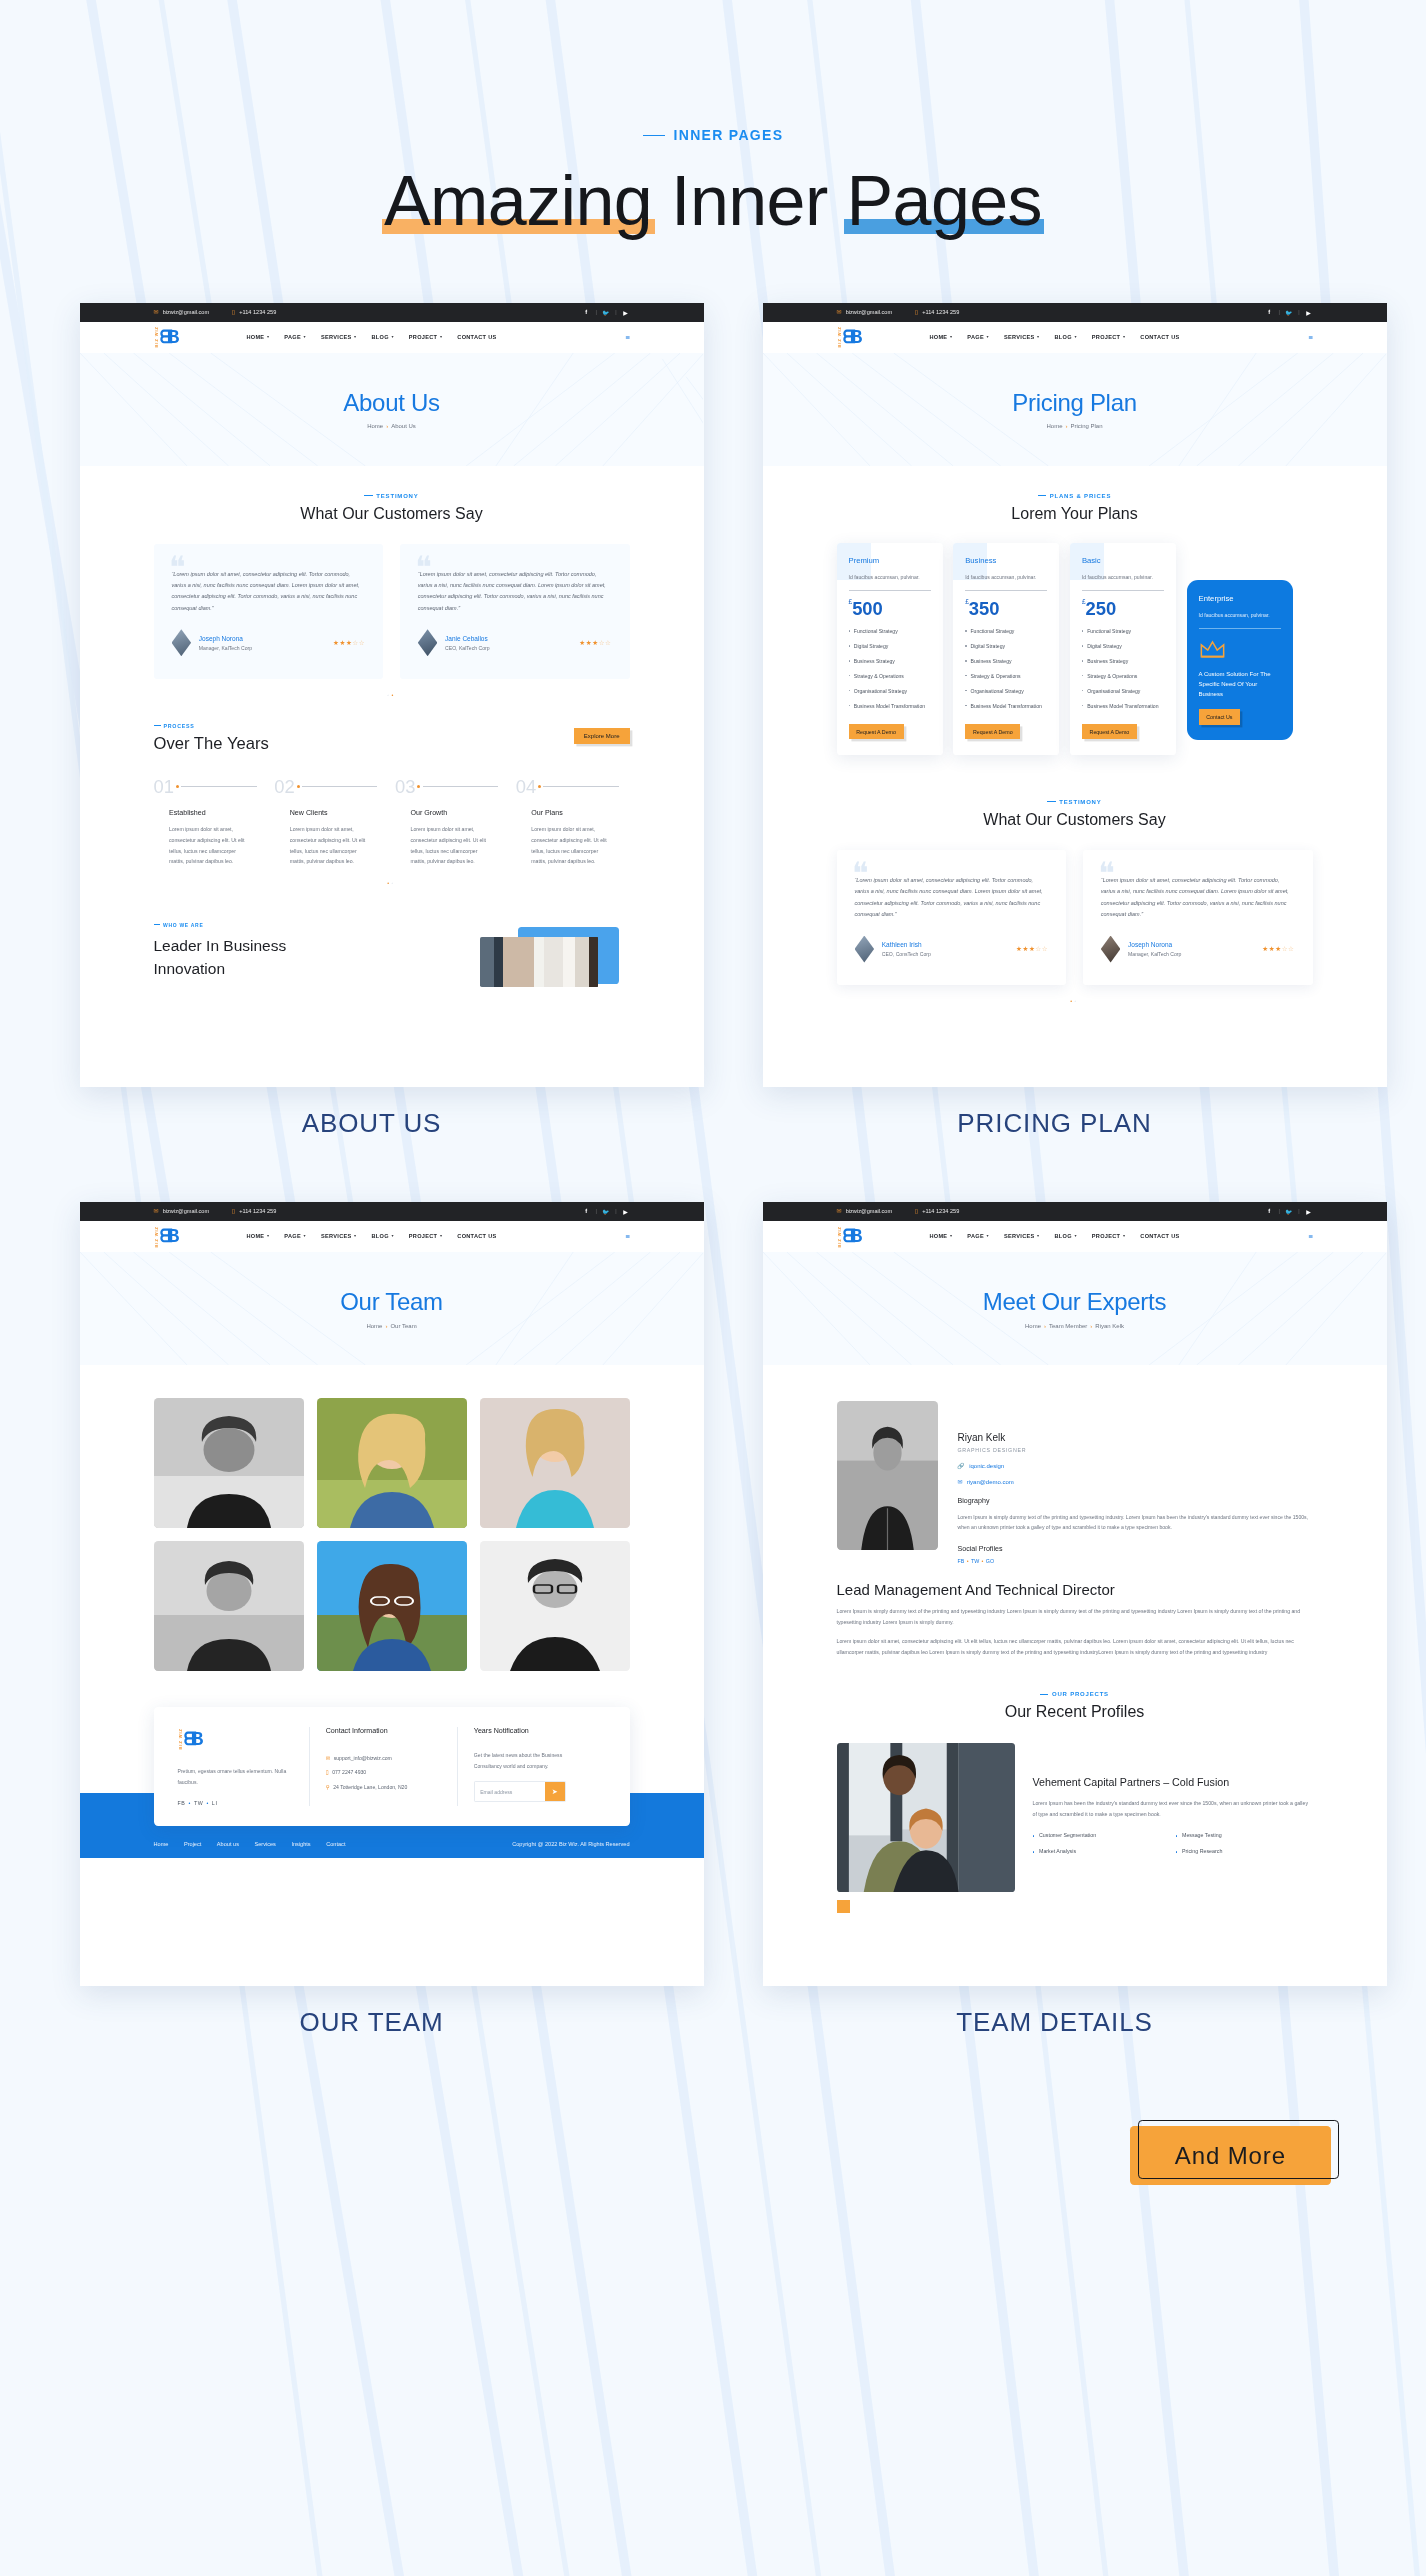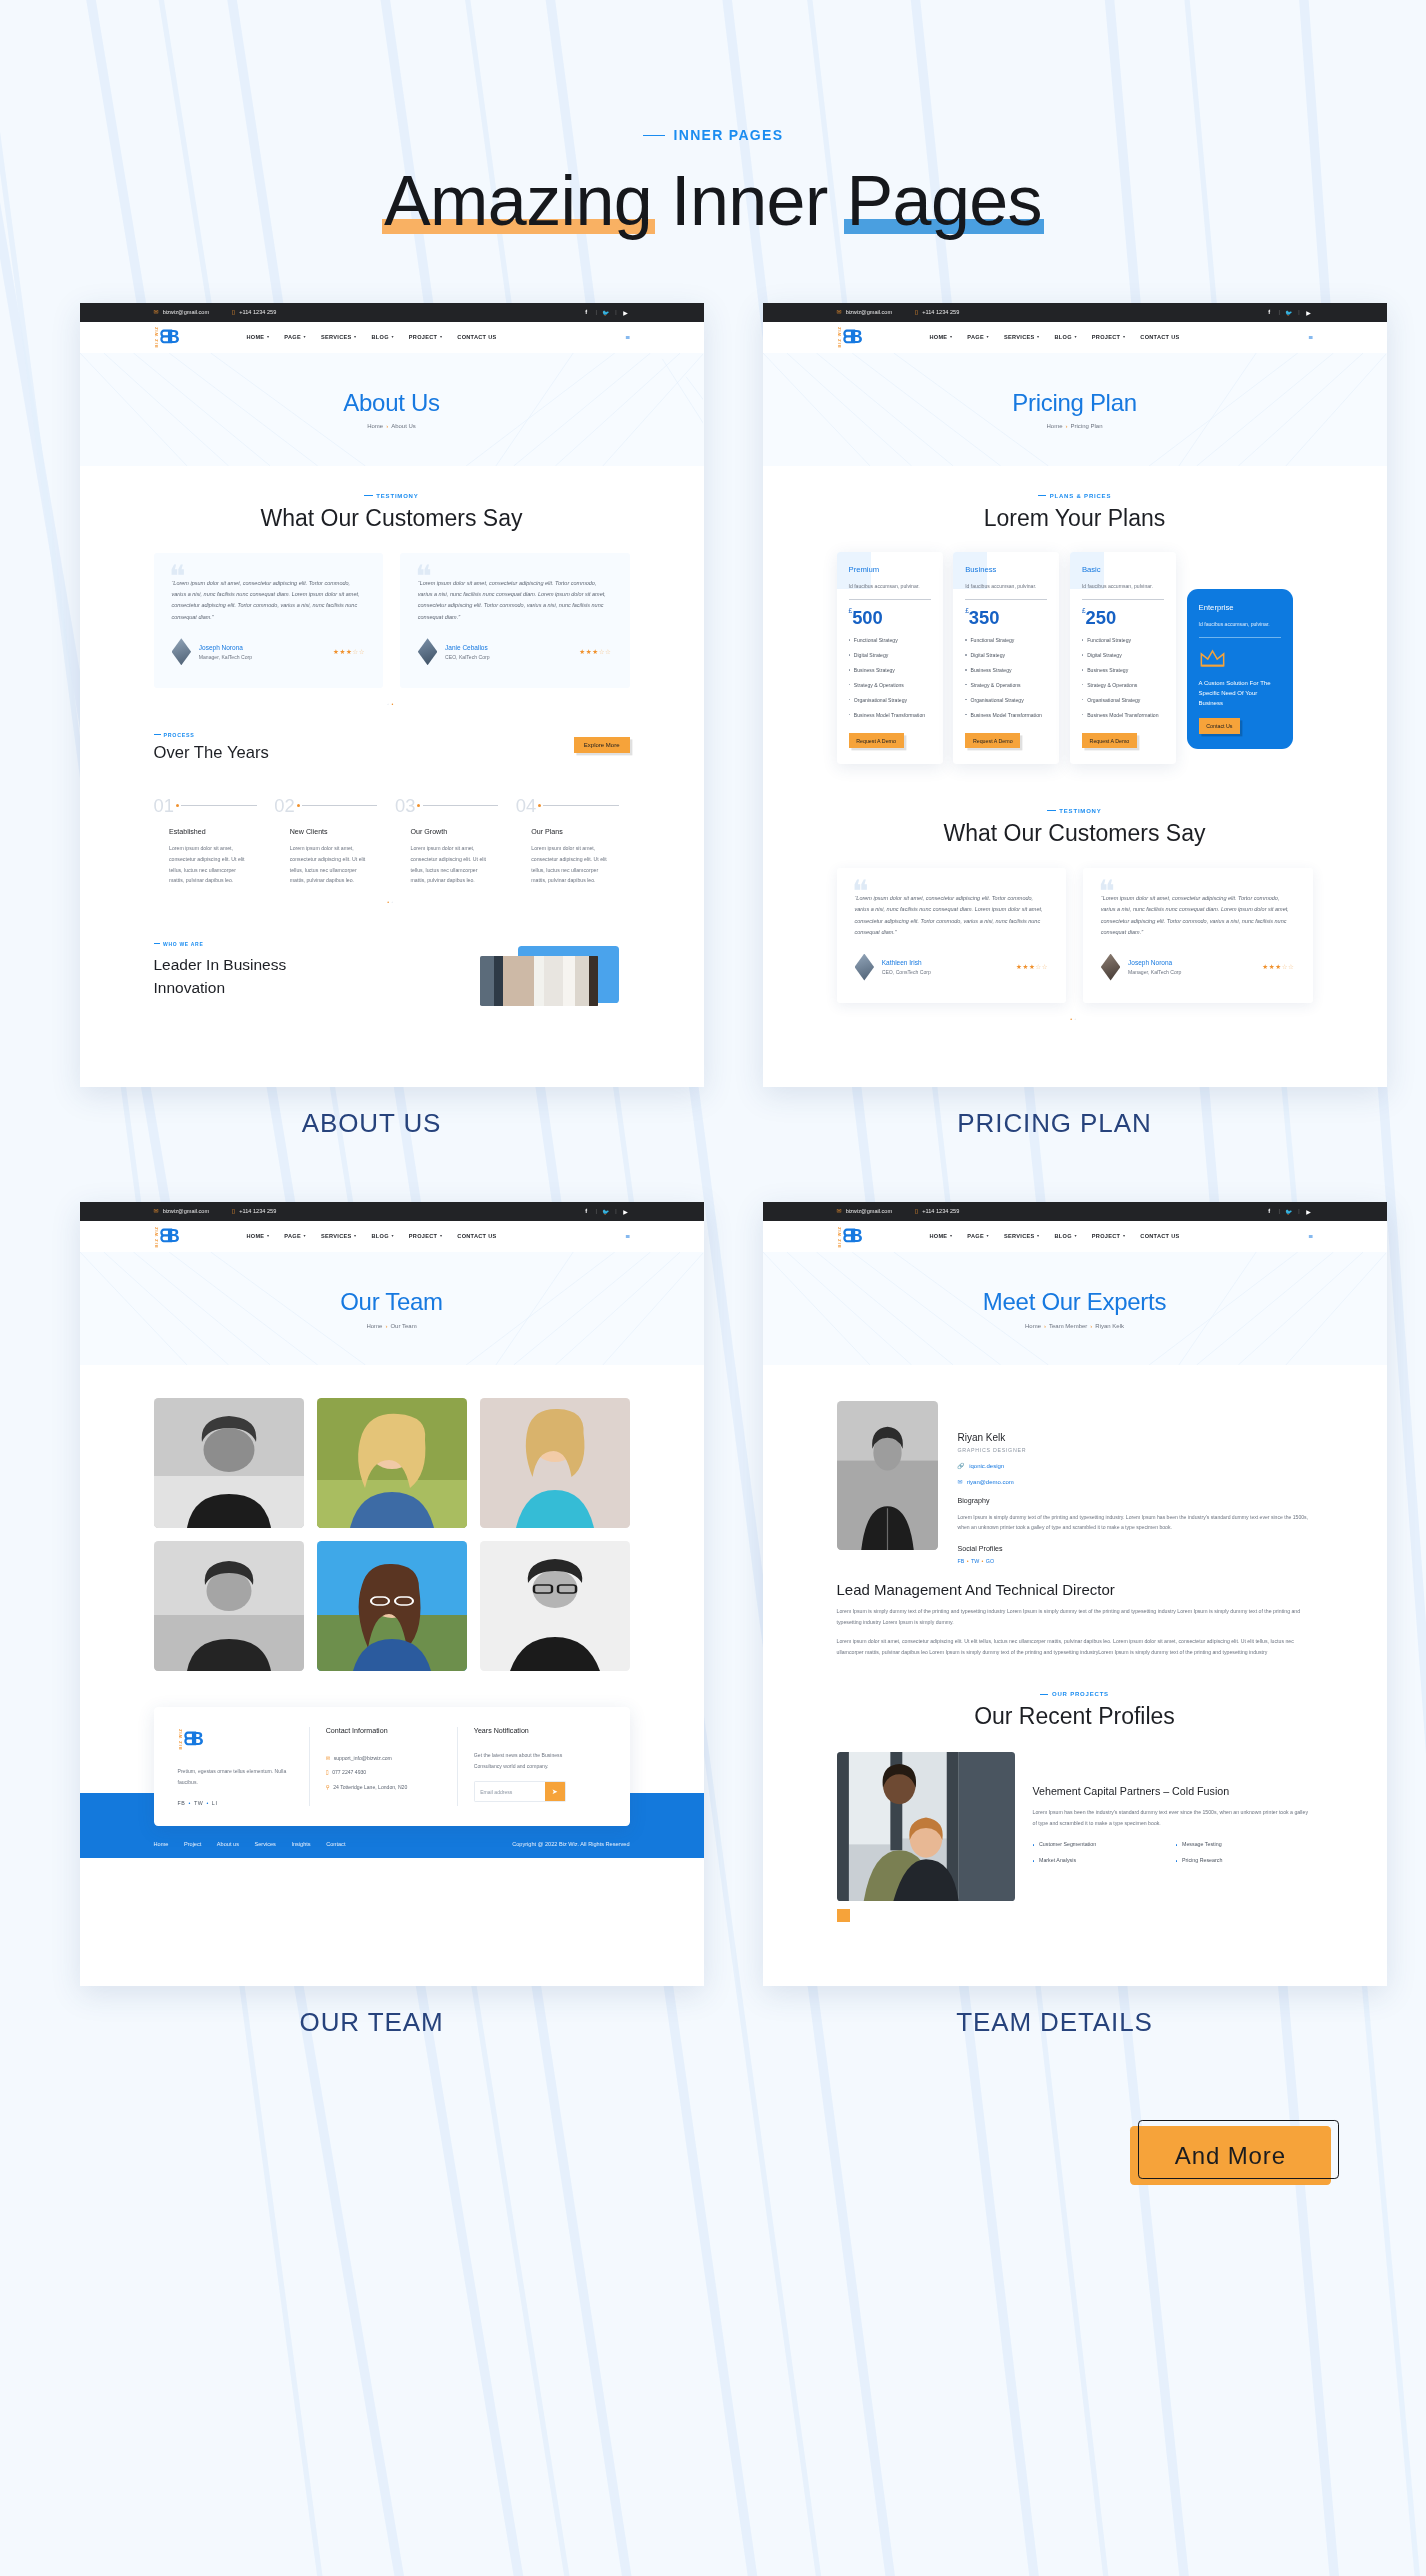--- a/index.html
+++ b/index.html
@@ -69,21 +69,21 @@
   .pagehead { height:113px; position:relative; background:#f7fbff; display:flex; flex-direction:column; align-items:center; justify-content:center; overflow:hidden; }
   .pagehead .lines { position:absolute; inset:0; opacity:.5; }
   .ph-title { color:#1779e0; font-size:24px; font-weight:400; letter-spacing:-0.3px; z-index:1; }
   .ph-crumb { margin-top:6.5px; font-size:6px; color:#6d7480; font-stretch:condensed; z-index:1; }
   .ph-crumb .sepc { color:#f0922f; margin:0 3px; }
 
   
   .sec { padding:27px 0 0; position:relative; }
   .sec-kick { text-align:center; color:#1a8cf0; font-size:6px; letter-spacing:0.8px; font-weight:700; font-stretch:condensed; }
   .sec-kick .d { display:inline-block; width:8.3px; height:0.8px; background:#1a8cf0; vertical-align:1.8px; margin-right:3.6px; }
-  .sec-title { text-align:center; font-size:23px; color:#1d1f24; margin-top:6px; font-weight:400; }
+  .sec-title { text-align:center; font-size:16px; color:#1d1f24; margin-top:6px; font-weight:400; }
   .sec-title .hl { position:relative; display:inline-block; }
   .sec-title .hl::after { content:""; position:absolute; left:0; right:0; bottom:1.2px; height:4.8px; background:#f9b163; z-index:-1; }
 
   
   .testi-wrap { display:flex; gap:16.6px; padding:21.4px 74px 0; }
   .testi {
     flex:1; background:#f7fbff; border-radius:3px; padding:20px 18px 22.6px; position:relative; min-height:125px;
   }
   .testi.white { background:#fff; box-shadow:0 3px 13px rgba(40,70,120,.09); }
   .qmark { position:absolute; top:13px; left:15.5px; font-size:31px; color:#dfeaf6; line-height:.72; font-family:"Liberation Serif", serif; }
@@ -105,21 +105,21 @@
   .proc-kick { color:#1a8cf0; font-size:5.3px; letter-spacing:0.7px; font-weight:700; font-stretch:condensed; }
   .proc-kick .d { display:inline-block; width:7.1px; height:0.8px; background:#1a8cf0; vertical-align:1.8px; margin-right:3px; }
   .proc-title { font-size:16.6px; color:#1d1f24; margin-top:4.8px; font-weight:400; }
   .proc-title .hl { position:relative; display:inline-block; }
   .proc-title .hl::after { content:""; position:absolute; left:0; right:0; bottom:1.2px; height:4.2px; background:#f9b163; z-index:-1; }
   .btn-orange {
     background:#f6a33a; color:#1b1c1f; font-size:6px; padding:5.3px 10px; border:none;
     font-stretch:condensed; box-shadow:2.4px 2.4px 0 rgba(0,0,0,.12); display:inline-block;
   }
   .proc-head .btn-orange { margin-left:auto; margin-top:4.8px; }
-  .steps { display:flex; gap:7px; margin-top:34px; }
+  .steps { display:flex; gap:7px; margin-top:24px; }
   .step { flex:1; position:relative; }
   .step-top { display:flex; align-items:center; }
   .step-num { font-size:18.4px; color:#d9dfe7; font-weight:400; line-height:1; }
   .step-dot { width:3px; height:3px; background:#f0922f; border-radius:50%; margin:0 2.4px 0 1.8px; flex:none; }
   .step-line { height:0.9px; background:#c9ced6; flex:1; margin-right:10.7px; }
   .step-t { font-size:7.1px; color:#1d1f24; margin-top:13px; margin-left:15.5px; }
   .step-p { font-size:5.2px; color:#6d7480; line-height:2.05; margin-top:7.1px; margin-left:15.5px; padding-right:21.4px; }
 
   
   .who { padding:36px 74px 0; display:flex; }

